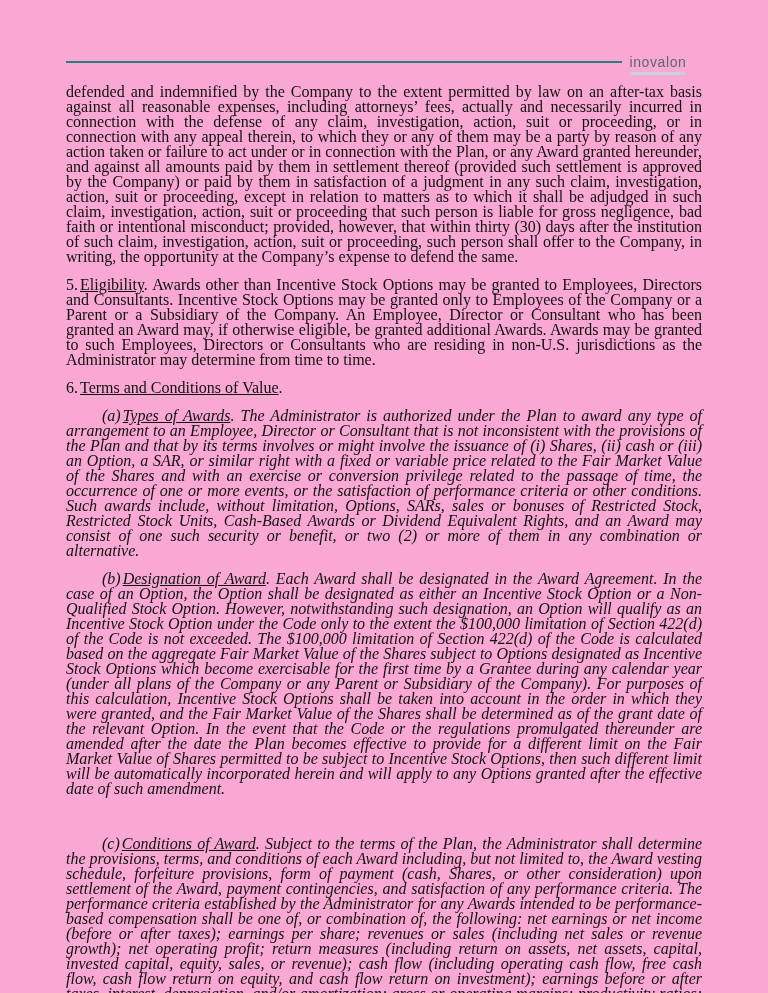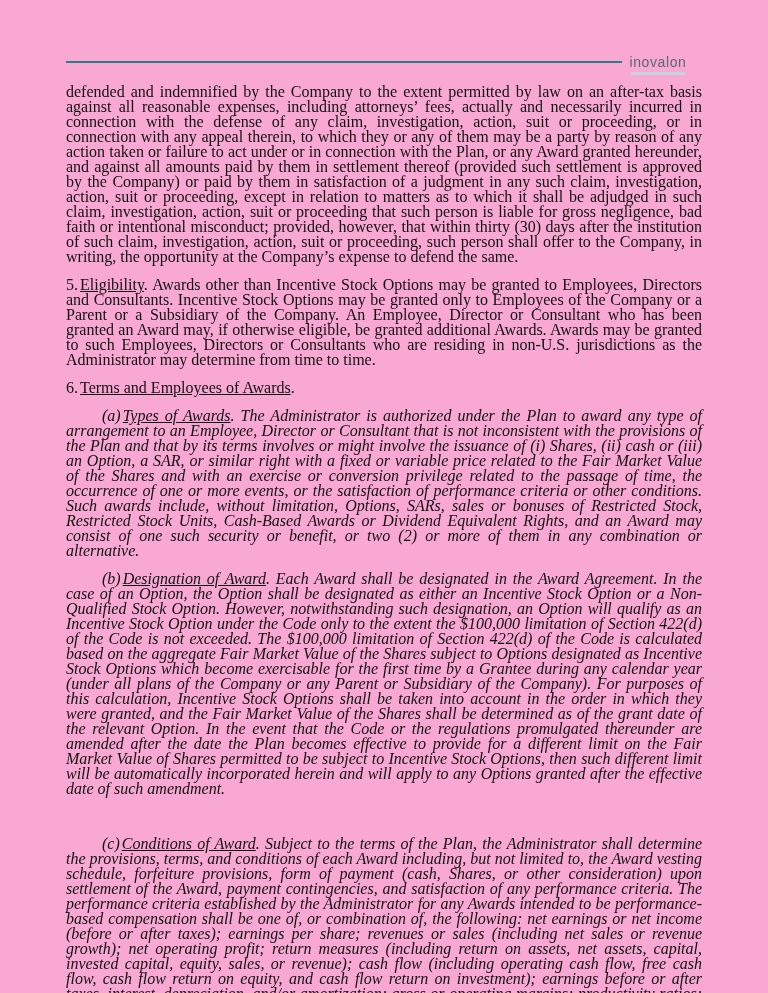--- a/index.html
+++ b/index.html
@@ -113,21 +113,21 @@
       <div class="logo-tagline"></div>
     </div>
   </div>
 
   <div class="doc-body">
 
     <p class="para"><span>defended and indemnified by the Company to the extent permitted by law on an after-tax basis against all reasonable expenses, including attorneys’ fees, actually and necessarily incurred in connection with the defense of any claim, investigation, action, suit or proceeding, or in connection with any appeal therein, to which they or any of them may be a party by reason of any action taken or failure to act under or in connection with the Plan, or any Award granted hereunder, and against all amounts paid by them in settlement thereof (provided such settlement is approved by the Company) or paid by them in satisfaction of a judgment in any such claim, investigation, action, suit or proceeding, except in relation to matters as to which it shall be adjudged in such claim, investigation, action, suit or proceeding that such person is liable for gross negligence, bad faith or intentional misconduct; provided, however, that within thirty (30) days after the institution of such claim, investigation, action, suit or proceeding, such person shall offer to the Company, in writing, the opportunity at the Company’s expense to defend the same.</span></p>
 
     <p class="para"><span class="num">5.</span><span class="u">Eligibility</span><span>. Awards other than Incentive Stock Options may be granted to Employees, Directors and Consultants. Incentive Stock Options may be granted only to Employees of the Company or a Parent or a Subsidiary of the Company. An Employee, Director or Consultant who has been granted an Award may, if otherwise eligible, be granted additional Awards. Awards may be granted to such Employees, Directors or Consultants who are residing in non-U.S. jurisdictions as the Administrator may determine from time to time.</span></p>
 
-    <p class="para"><span class="num">6.</span><span class="u">Terms and Employees of Awards</span><span>.</span></p>
+    <p class="para"><span class="num">6.</span><span class="u">Terms and Conditions of Value</span><span>.</span></p>
 
     <p class="para indent"><span class="num">(a)</span><span class="u">Types of Awards</span><span>. The Administrator is authorized under the Plan to award any type of arrangement to an Employee, Director or Consultant that is not inconsistent with the provisions of the Plan and that by its terms involves or might involve the issuance of (i) Shares, (ii) cash or (iii) an Option, a SAR, or similar right with a fixed or variable price related to the Fair Market Value of the Shares and with an exercise or conversion privilege related to the passage of time, the occurrence of one or more events, or the satisfaction of performance criteria or other conditions. Such awards include, without limitation, Options, SARs, sales or bonuses of Restricted Stock, Restricted Stock Units, Cash-Based Awards or Dividend Equivalent Rights, and an Award may consist of one such security or benefit, or two (2) or more of them in any combination or alternative.</span></p>
 
     <p class="para indent"><span class="num">(b)</span><span class="u">Designation of Award</span><span>. Each Award shall be designated in the Award Agreement. In the case of an Option, the Option shall be designated as either an Incentive Stock Option or a Non-Qualified Stock Option. However, notwithstanding such designation, an Option will qualify as an Incentive Stock Option under the Code only to the extent the $100,000 limitation of Section 422(d) of the Code is not exceeded. The $100,000 limitation of Section 422(d) of the Code is calculated based on the aggregate Fair Market Value of the Shares subject to Options designated as Incentive Stock Options which become exercisable for the first time by a Grantee during any calendar year (under all plans of the Company or any Parent or Subsidiary of the Company). For purposes of this calculation, Incentive Stock Options shall be taken into account in the order in which they were granted, and the Fair Market Value of the Shares shall be determined as of the grant date of the relevant Option. In the event that the Code or the regulations promulgated thereunder are amended after the date the Plan becomes effective to provide for a different limit on the Fair Market Value of Shares permitted to be subject to Incentive Stock Options, then such different limit will be automatically incorporated herein and will apply to any Options granted after the effective date of such amendment.</span></p>
 
     <p class="para indent"><span class="num">(c)</span><span class="u">Conditions of Award</span><span>. Subject to the terms of the Plan, the Administrator shall determine the provisions, terms, and conditions of each Award including, but not limited to, the Award vesting schedule, forfeiture provisions, form of payment (cash, Shares, or other consideration) upon settlement of the Award, payment contingencies, and satisfaction of any performance criteria. The performance criteria established by the Administrator for any Awards intended to be performance-based compensation shall be one of, or combination of, the following: net earnings or net income (before or after taxes); earnings per share; revenues or sales (including net sales or revenue growth); net operating profit; return measures (including return on assets, net assets, capital, invested capital, equity, sales, or revenue); cash flow (including operating cash flow, free cash flow, cash flow return on equity, and cash flow return on investment); earnings before or after taxes, interest, depreciation, and/or amortization; gross or operating margins; productivity ratios; share price (including growth measures and total stockholder return); expense targets; margins; operating efficiency; market share; working capital targets and change in working capital; economic value added or EVA® (net operating profit after tax minus the sum of capital multiplied by the cost of capital); or net operating income. The performance criteria established by the Administrator for any Awards may be based on any one of, or combination of, the foregoing or any other performance criteria established by the Administrator. The performance criteria may be applicable to the Company, Related Entities and/or any individual business units of the Company or any Related Entity and may be measured annually or cumulatively over a period of years, on an absolute basis or relative to a pre-established target, to previous years’ results or to a designated comparison group, in each case as specified by the Administrator. Partial achievement of the specified criteria may result in a payment or vesting corresponding to the degree of achievement as specified in the Award Agreement.</span></p>
 
   </div>
 
 </div>

